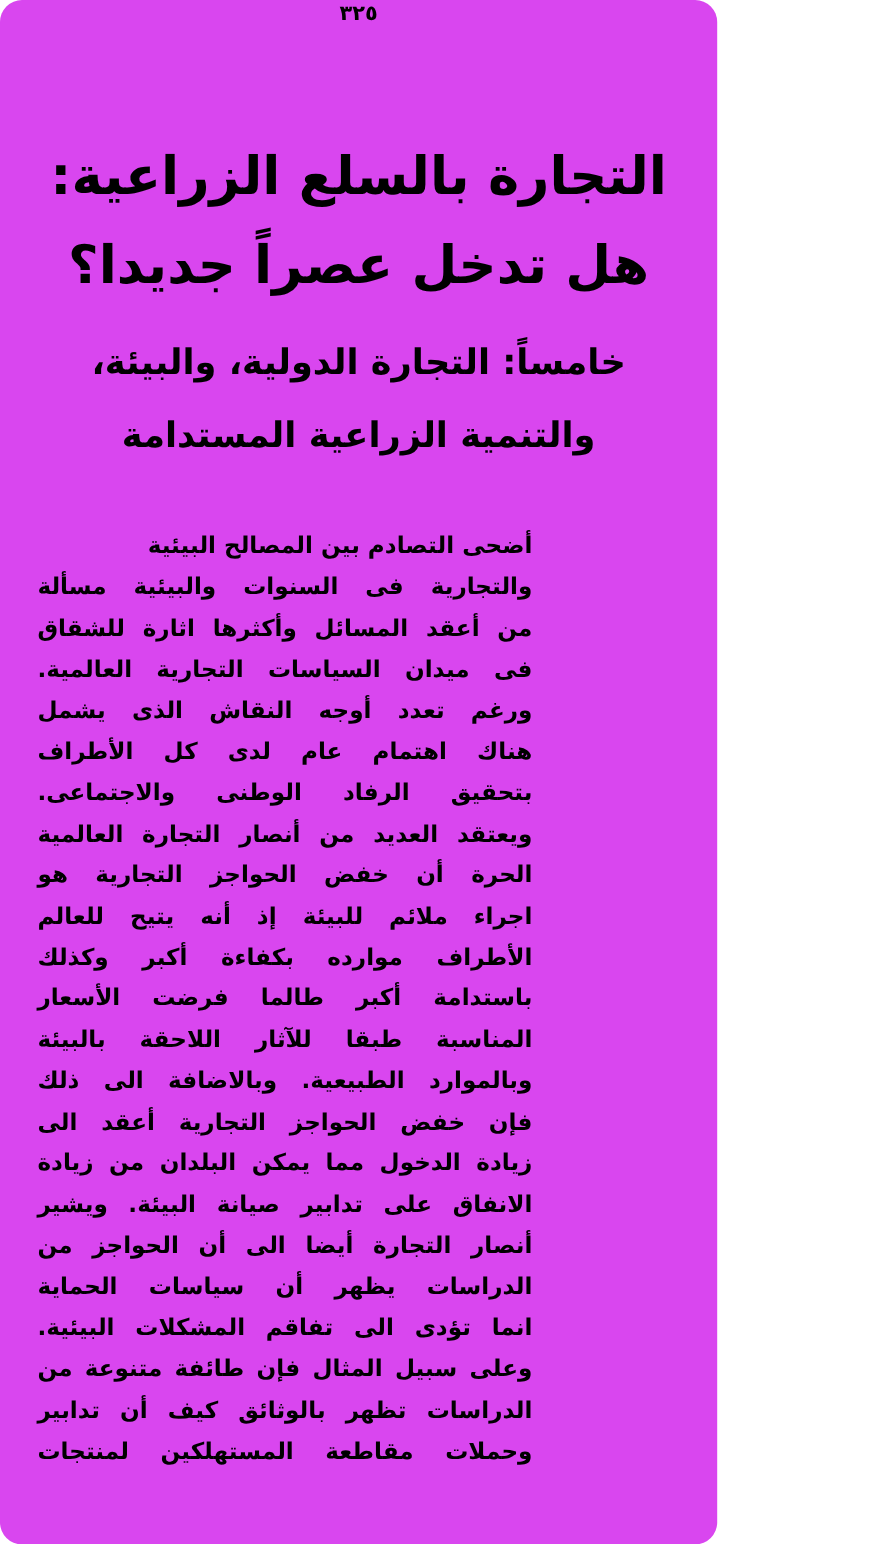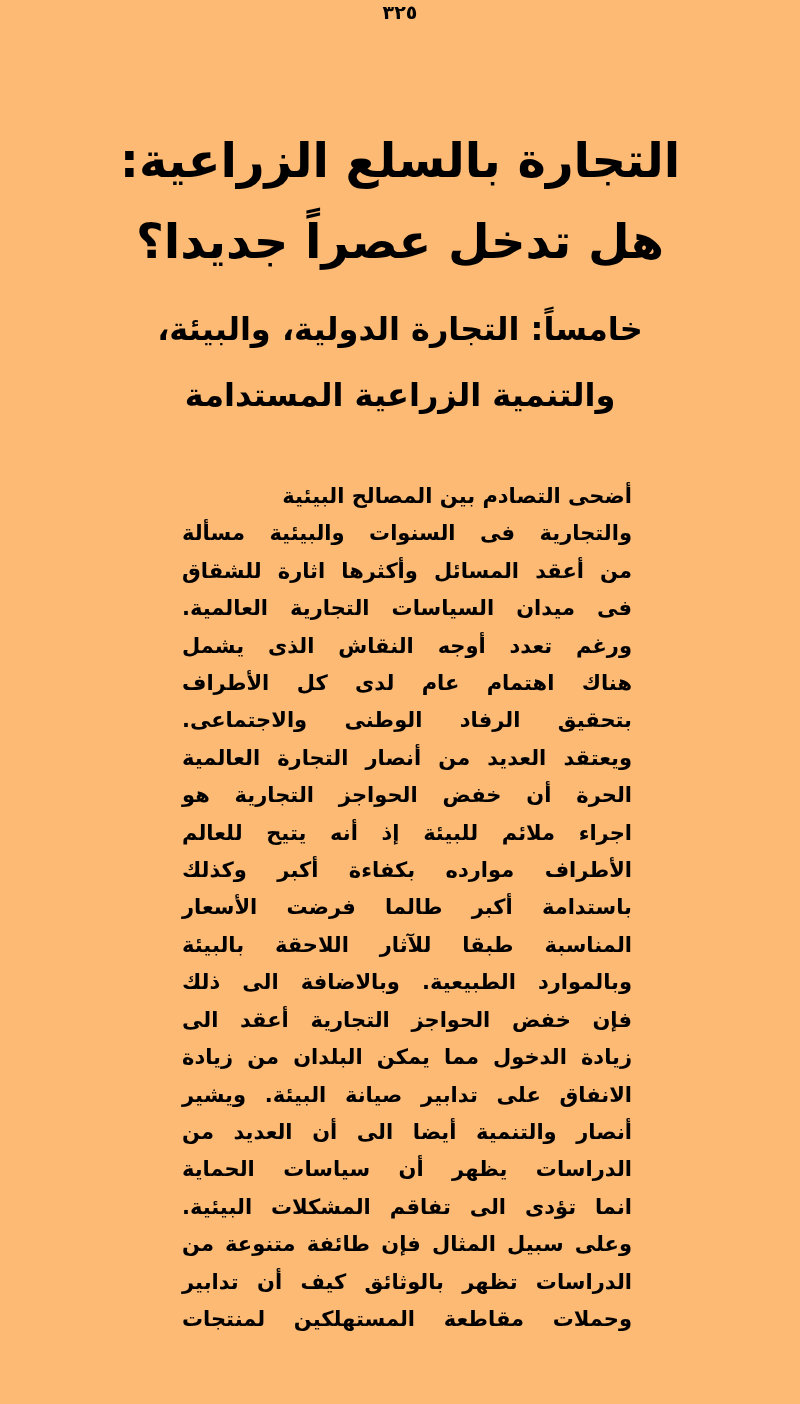--- a/index.html
+++ b/index.html
@@ -2,26 +2,27 @@
 <html lang="ar"><head>
 <meta charset="utf-8">
 <style>
   html, body {
     margin: 0;
     padding: 0;
     background: #ffffff;
   }
   .page {
     position: relative;
-    width: 800px;
+    width: 652px;
     height: 1404px;
-    background: #fdba74;
+    background: #d946ef;
     overflow: hidden;
     color: #000000;
     font-family: "DejaVu Sans", sans-serif;
+    border-radius: 20px;
   }
   .page-number {
     position: absolute;
     top: 1px;
     left: 0;
     right: 0;
     text-align: center;
     font-size: 19px;
     font-weight: bold;
     direction: rtl;
@@ -98,21 +99,21 @@
     <div class="body-line">ويعتقد العديد من أنصار التجارة العالمية</div>
     <div class="body-line">الحرة أن خفض الحواجز التجارية هو</div>
     <div class="body-line">اجراء ملائم للبيئة إذ أنه يتيح للعالم</div>
     <div class="body-line">الأطراف موارده بكفاءة أكبر وكذلك</div>
     <div class="body-line">باستدامة أكبر طالما فرضت الأسعار</div>
     <div class="body-line">المناسبة طبقا للآثار اللاحقة بالبيئة</div>
     <div class="body-line">وبالموارد الطبيعية. وبالاضافة الى ذلك</div>
     <div class="body-line">فإن خفض الحواجز التجارية أعقد الى</div>
     <div class="body-line">زيادة الدخول مما يمكن البلدان من زيادة</div>
     <div class="body-line">الانفاق على تدابير صيانة البيئة. ويشير</div>
-    <div class="body-line">أنصار والتنمية أيضا الى أن العديد من</div>
+    <div class="body-line">أنصار التجارة أيضا الى أن الحواجز من</div>
     <div class="body-line">الدراسات يظهر أن سياسات الحماية</div>
     <div class="body-line">انما تؤدى الى تفاقم المشكلات البيئية.</div>
     <div class="body-line">وعلى سبيل المثال فإن طائفة متنوعة من</div>
     <div class="body-line">الدراسات تظهر بالوثائق كيف أن تدابير</div>
     <div class="body-line">وحملات مقاطعة المستهلكين لمنتجات</div>
   </div>
 
 </div>
 
 </body></html>

